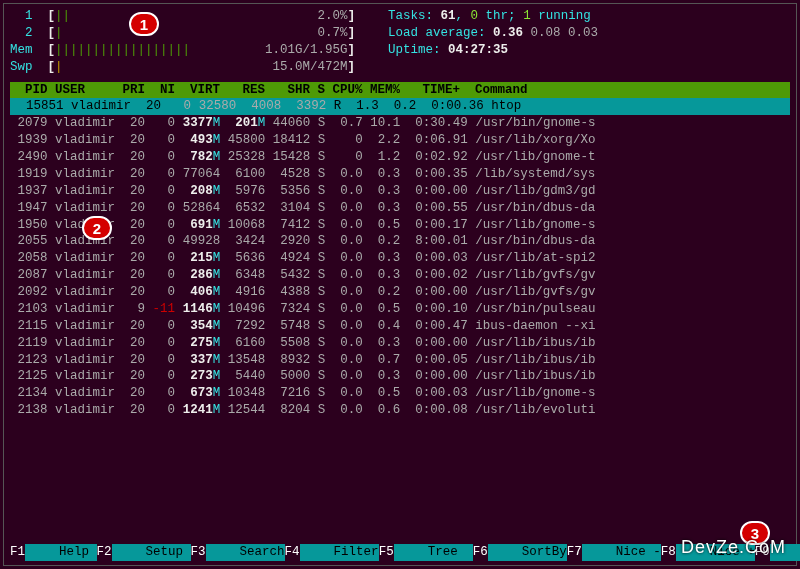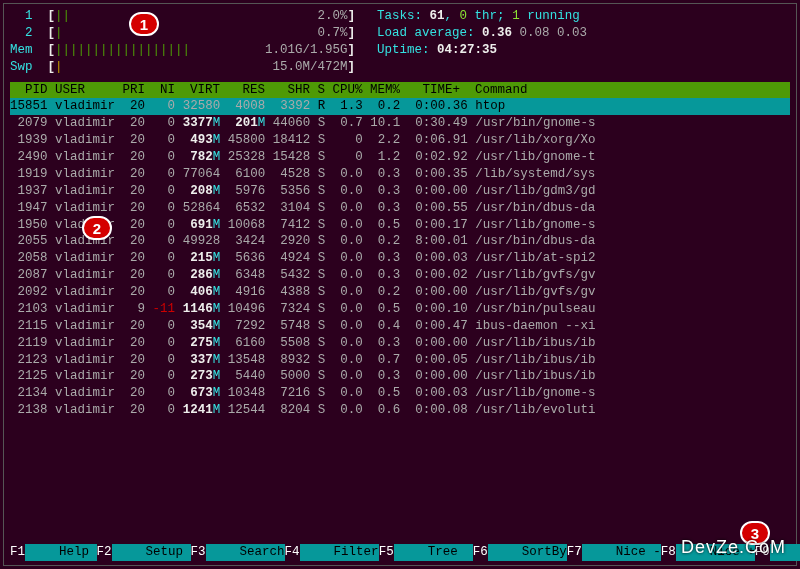--- a/index.html
+++ b/index.html
@@ -14,37 +14,37 @@
     overflow: hidden;
     padding: 3px;
   }
   .term {
     border: 1px solid #555;
     width: 794px;
     height: 563px;
     padding: 4px 6px;
     position: relative;
   }
-  .summary { display: flex; gap: 17px; margin-bottom: 6px; }
+  .summary { display: flex; gap: 28px; margin-bottom: 6px; }
   .meters { width: 350px; }
   .meter-row { white-space: pre; }
   .cyan { color: #34e2e2; }
   .green { color: #4e9a06; }
   .bgreen { color: #8ae234; }
   .yellow { color: #c4a000; }
   .white { color: #eeeeec; font-weight: bold; }
   .normal { color: #aaa; }
   .header-row {
     background: #4e9a06;
     color: #000;
     white-space: pre;
-    font-weight: normal;
+    font-weight: bold;
   }
   .process-row { white-space: pre; }
-  .process-row.highlight { background: #06989a; color: #000; }
+  .process-row.highlight { background: #06989a; color: #000; padding-left: 16px; }
   .red { color: #cc0000; }
   .fnbar {
     position: absolute;
     bottom: 4px;
     left: 6px;
     right: 6px;
     white-space: pre;
     color: #fff;
   }
   .fnbar .key { background: transparent; color: #fff; }

